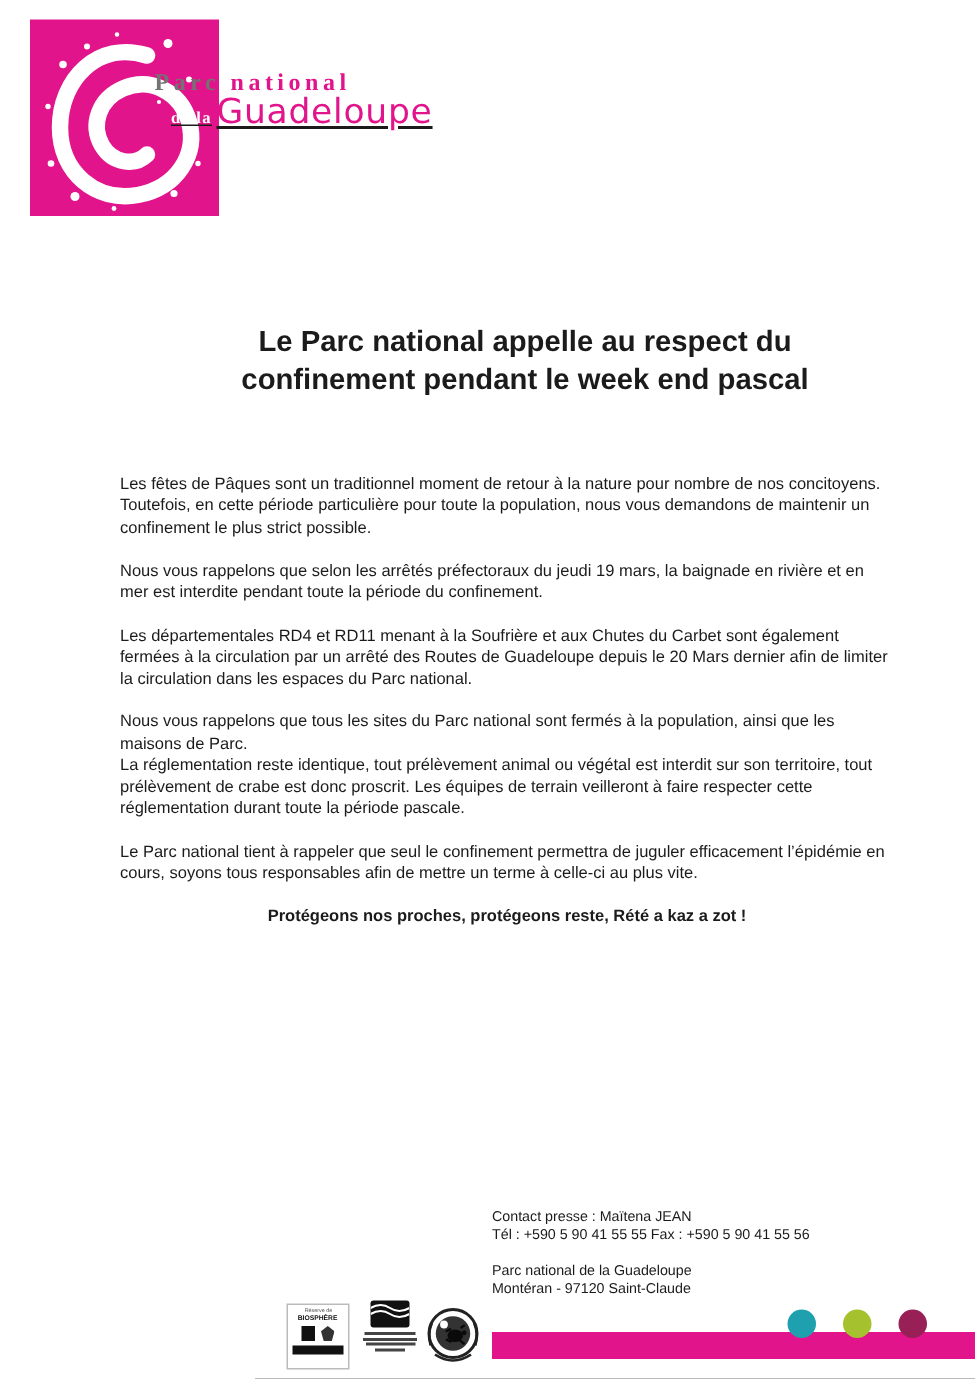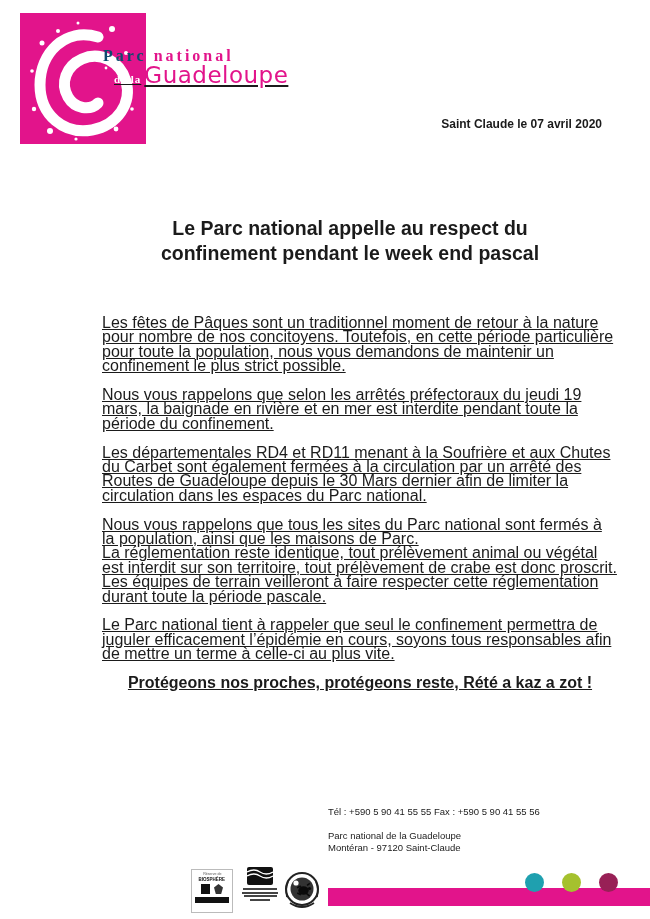--- a/index.html
+++ b/index.html
@@ -6,33 +6,33 @@
   .page{
     position:relative;width:650px;height:919px;margin:0 auto;
     background:#ffffff;overflow:hidden;
     font-family:"Liberation Sans",sans-serif;color:#1b1b1b;
   }
   
   .logo-square{position:absolute;left:20px;top:13px;width:126px;height:131px;background:#e2148b;}
   .logo-square svg{position:absolute;left:0;top:0;}
   .logo-line1{position:absolute;left:103px;top:47px;font-family:"Liberation Serif",serif;
     font-size:16px;font-weight:bold;letter-spacing:3px;white-space:nowrap;}
-  .logo-line1 .w{color:#0c4a6e;margin-top:28px;}
+  .logo-line1 .w{color:#737373;margin-top:28px;}
   .logo-line1 .p{color:#e2148b;}
   .logo-line2{position:absolute;left:114px;top:62px;white-space:nowrap;display:flex;align-items:baseline;text-decoration:underline;}
   .logo-line2 .w{color:#ffffff;font-family:"Liberation Serif",serif;font-size:11px;font-weight:bold;letter-spacing:1px;margin-right:3px;}
   .logo-line2 .p{color:#e2148b;font-family:"DejaVu Sans",sans-serif;font-size:23px;font-weight:500;letter-spacing:0.5px;}
   
   .dateline{position:absolute;left:92px;top:117px;width:516px;text-align:right;padding-right:6px;
     font-size:12px;font-weight:bold;box-sizing:border-box;}
   
   .title-wrap{position:absolute;left:92px;top:216px;width:516px;text-align:center;}
   .title{margin:0 auto;max-width:450px;font-size:19.5px;line-height:25px;font-weight:bold;}
   
-  .body-text{position:absolute;left:102px;top:316px;width:516px;font-size:16px;line-height:14.4px;text-decoration:underline;}
+  .body-text{position:absolute;left:80px;top:316px;width:516px;font-size:11px;line-height:14.4px;}
   .body-text p{margin:0 0 0 0;padding-top:14.4px;}
   .body-text p.first{padding-top:0;}
   .body-text p.tight{padding-top:0;}
   .slogan{font-weight:bold;text-align:center;}
   
   .contact{position:absolute;left:328px;top:806px;font-size:9.5px;line-height:12px;}
   .contact .gap{height:12px;}
   .email-link{color:#4c5da5;text-decoration:underline;cursor:pointer;}
   
   .flogo{position:absolute;}
@@ -80,37 +80,37 @@
         <circle cx="86" cy="55" r="1.4" fill="#fff"></circle>
       </svg>
     </div>
     <div class="logo-line1"><span class="w">Parc</span> <span class="p">national</span></div>
     <div class="logo-line2">
         <span class="w">de la</span>
         <span class="p">Guadeloupe</span>
       </div>
   </div>
 
-  <div class="dateline">Saint Claude le 07 avril 2020</div>
 
   <div class="title-wrap">
     <h1 class="title">Le Parc national appelle au respect du confinement pendant le week end pascal</h1>
   </div>
 
   <div class="body-text">
     <p class="first">Les fêtes de Pâques sont un traditionnel moment de retour à la nature pour nombre de nos concitoyens. Toutefois, en cette période particulière pour toute la population, nous vous demandons de maintenir un confinement le plus strict possible.</p>
     <p>Nous vous rappelons que selon les arrêtés préfectoraux du jeudi 19 mars, la baignade en rivière et en mer est interdite pendant toute la période du confinement.</p>
-    <p>Les départementales RD4 et RD11 menant à la Soufrière et aux Chutes du Carbet sont également fermées à la circulation par un arrêté des Routes de Guadeloupe depuis le 30 Mars dernier afin de limiter la circulation dans les espaces du Parc national.</p>
+    <p>Les départementales RD4 et RD11 menant à la Soufrière et aux Chutes du Carbet sont également fermées à la circulation par un arrêté des Routes de Guadeloupe depuis le 20 Mars dernier afin de limiter la circulation dans les espaces du Parc national.</p>
     <p>Nous vous rappelons que tous les sites du Parc national sont fermés à la population, ainsi que les maisons de Parc.</p>
     <p class="tight">La réglementation reste identique, tout prélèvement animal ou végétal est interdit sur son territoire, tout prélèvement de crabe est donc proscrit. Les équipes de terrain veilleront à faire respecter cette réglementation durant toute la période pascale.</p>
     <p>Le Parc national tient à rappeler que seul le confinement permettra de juguler efficacement l’épidémie en cours, soyons tous responsables afin de mettre un terme à celle-ci au plus vite.</p>
     <p class="slogan">Protégeons nos proches, protégeons reste, Rété a kaz a zot !</p>
   </div>
 
   <div class="contact">
+    <div>Contact presse : Maïtena JEAN</div>
     <div>Tél : +590 5 90 41 55 55  Fax : +590 5 90 41 55 56</div>
     <div class="gap"></div>
     <div>Parc national de la Guadeloupe</div>
     <div>Montéran - 97120 Saint-Claude</div>
   </div>
 
   <div class="flogo biosphere">
     <div class="t1">Réserve de</div>
     <div class="t2">BIOSPHÈRE</div>
     <div class="glyphs">

